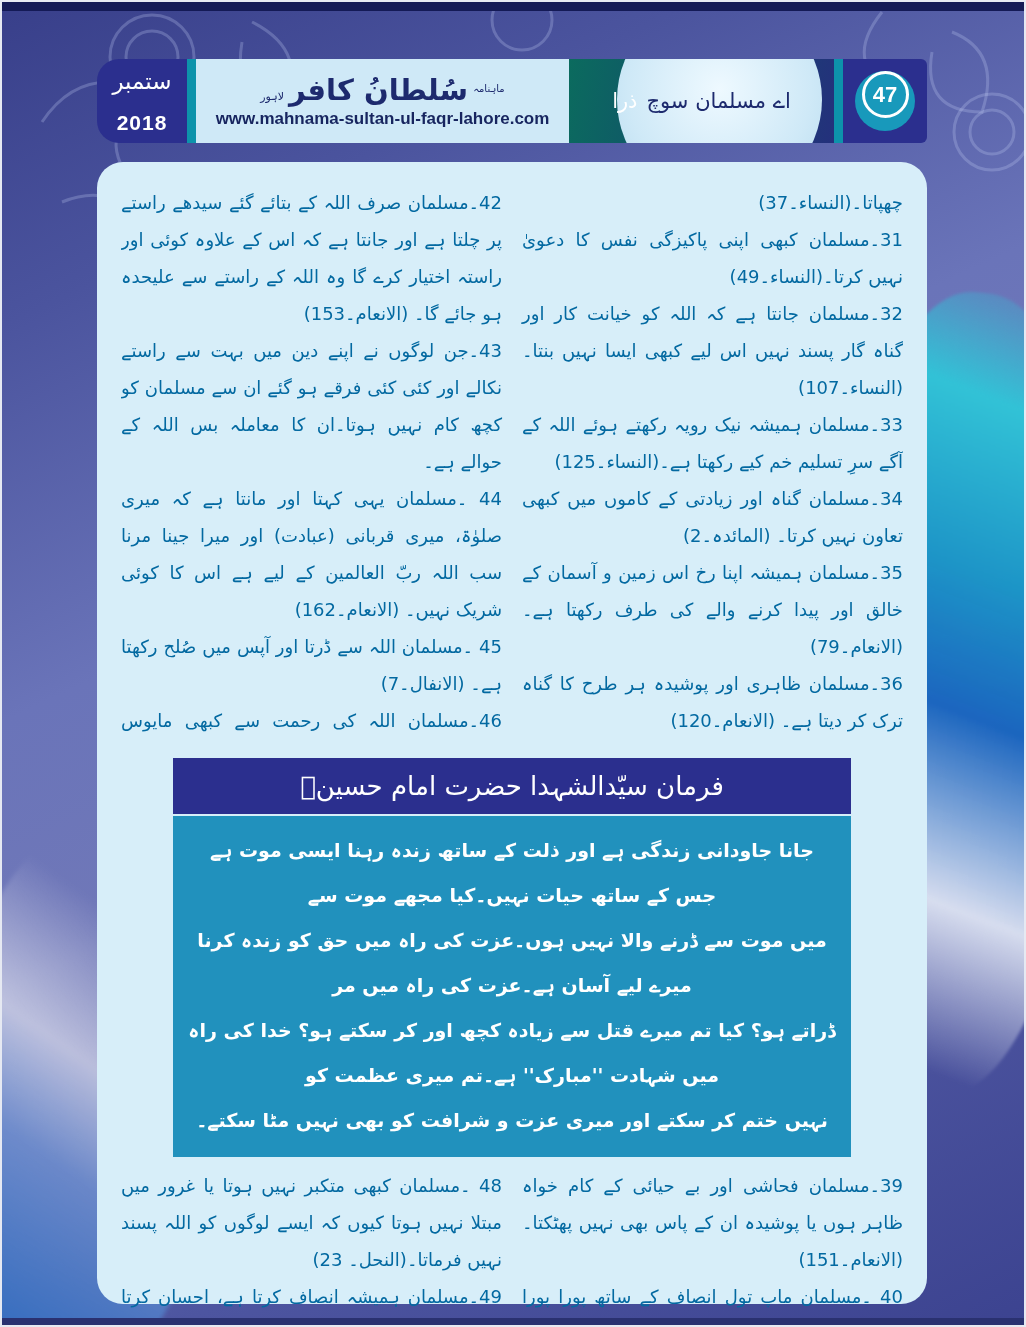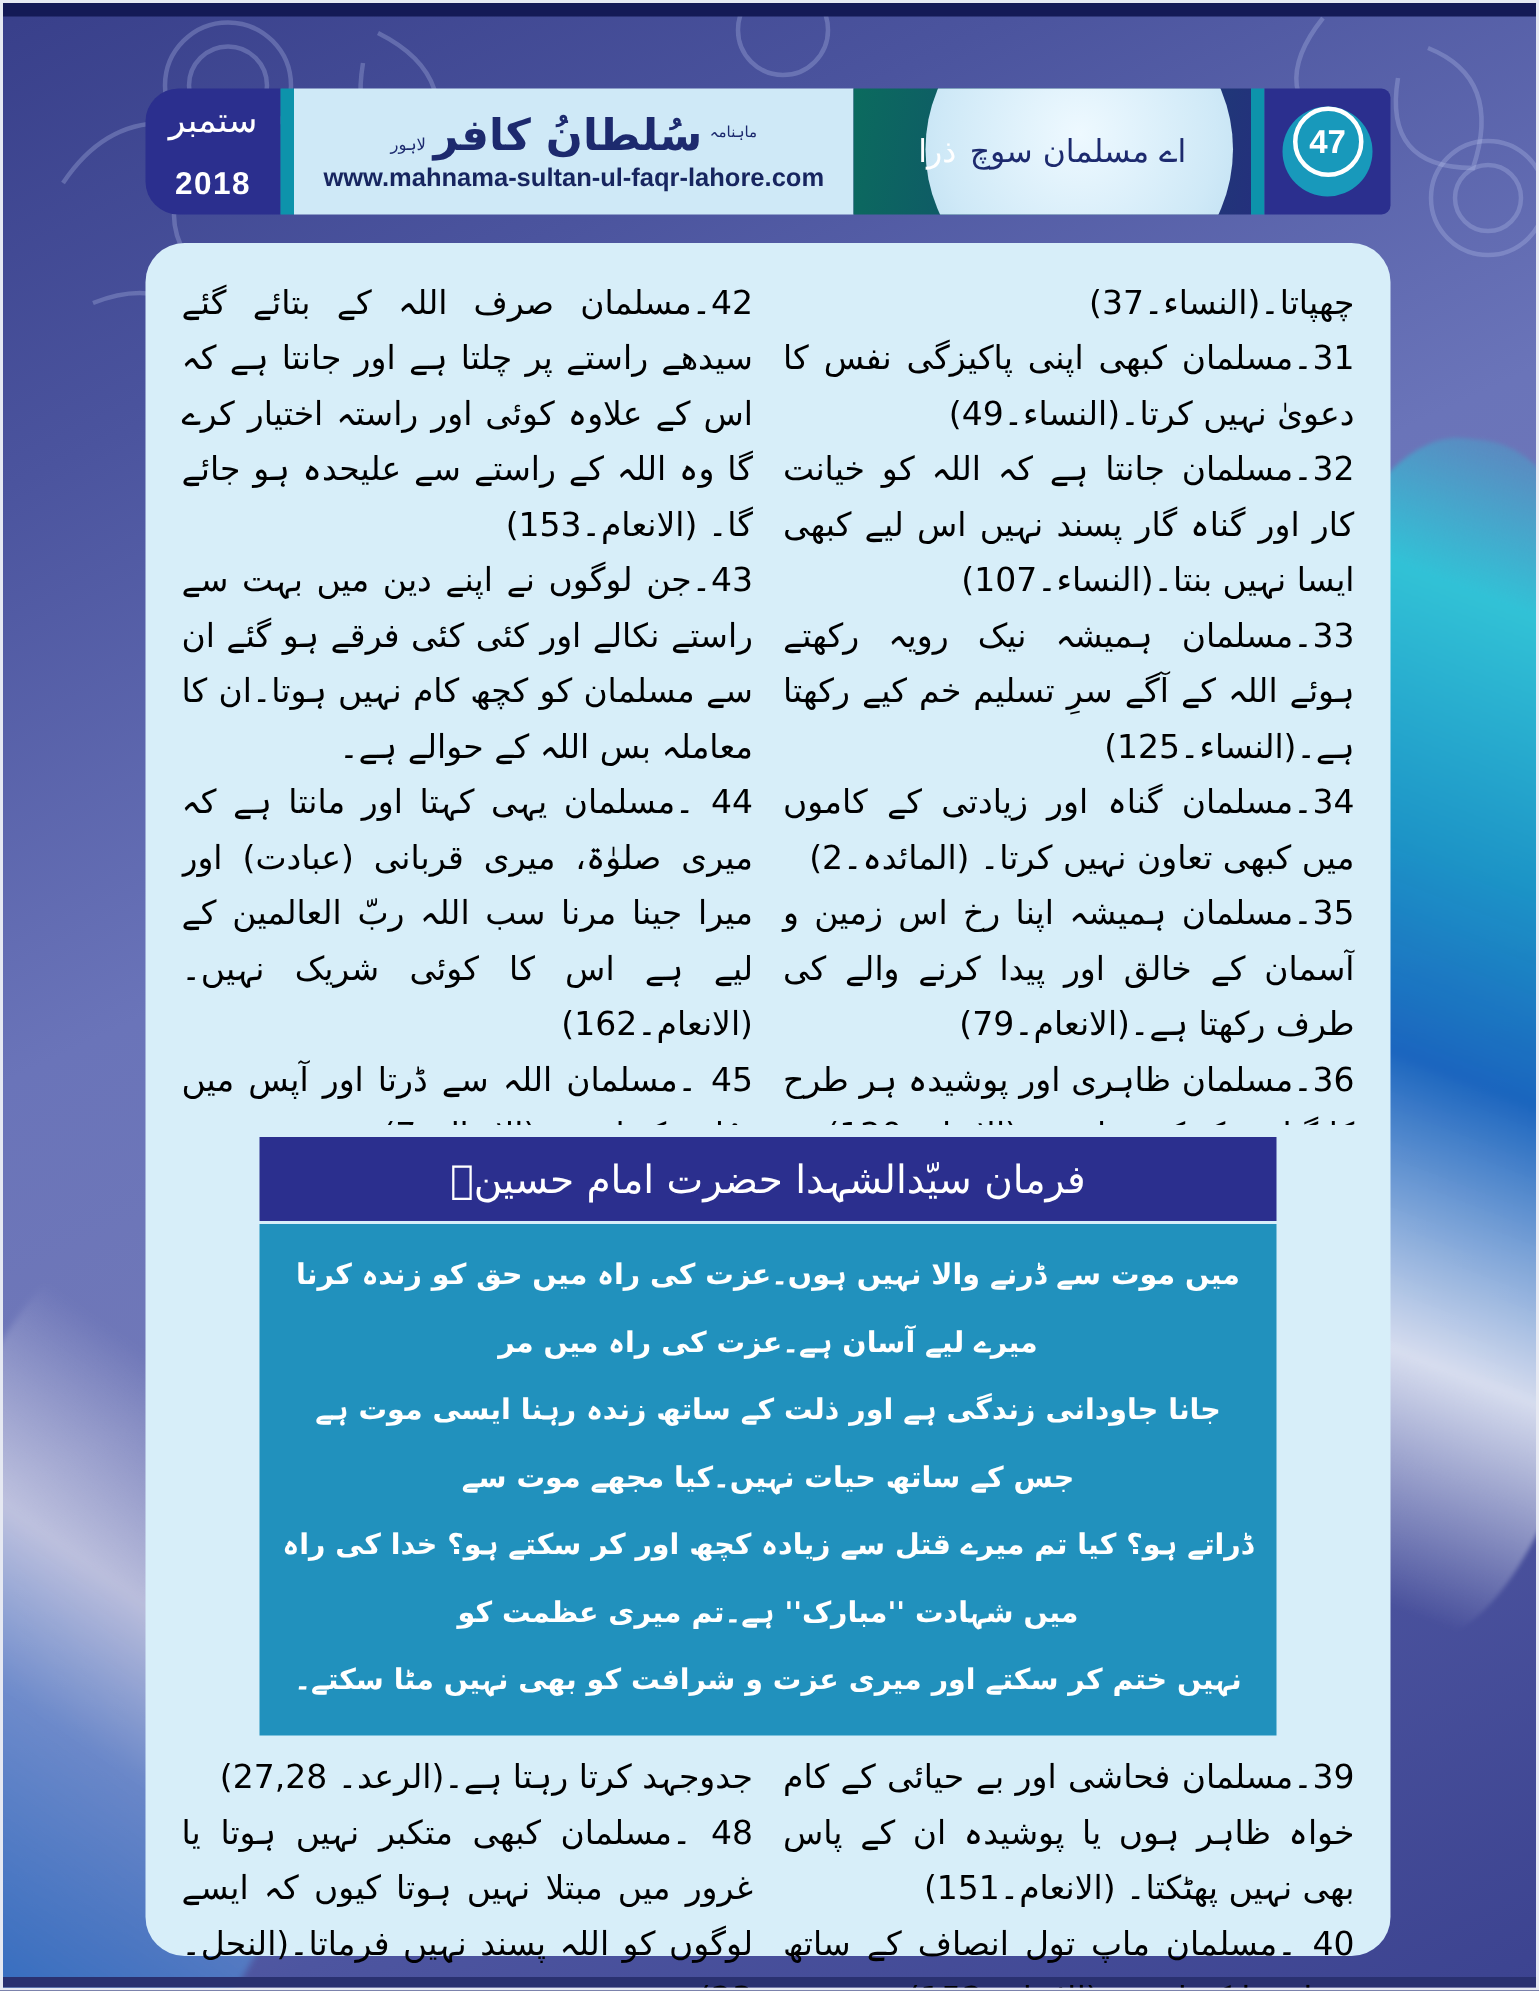--- a/index.html
+++ b/index.html
@@ -44,21 +44,21 @@
     display:flex;align-items:center;justify-content:center;color:#fff;font-family:"Liberation Sans",sans-serif;
     font-weight:bold;font-size:22px;}
 
   
   .panel{position:absolute;left:95px;top:160px;width:830px;height:1142px;background:#d7eef9;border-radius:26px;
     z-index:4;padding:22px 24px;box-sizing:border-box;direction:rtl;}
   .cols{display:flex;gap:20px;}
   .cols.top{height:566px;overflow:hidden;}
   .cols.bottom{height:258px;overflow:hidden;margin-top:10px;}
   .col{flex:1;min-width:0;}
-  .verse{font-size:22px;line-height:37px;color:#000000;text-align:justify;margin:0;}
+  .verse{font-size:18px;line-height:37px;color:#0369a1;text-align:justify;margin:0;}
   .banner{height:56px;margin:8px 52px 0;background:#2b2f8e;color:#fff;display:flex;align-items:center;justify-content:center;
     font-size:26px;font-weight:normal;}
   .quote{margin:2px 52px 0;background:#2191bd;color:#fff;padding:12px 14px 14px;}
   .qline{font-size:19px;font-weight:bold;line-height:45px;text-align:center;}
 </style>
 </head>
 <body>
 
 <div class="page">
   <div class="top-strip"></div>
@@ -133,35 +133,34 @@
           <p class="verse">46۔مسلمان اللہ کی رحمت سے کبھی مایوس نہیں ہوتا وہ جانتا ہے کہ ایسا صرف کافر کرتا ہے۔(یوسف۔87)</p>
         </div>
     </div>
 
     <div class="banner">
       <span>فرمان سیّدالشہدا حضرت امام حسینؓ</span>
     </div>
 
     <div class="quote">
 
-    <div class="qline">میں موت سے ڈرنے والا نہیں ہوں۔عزت کی راہ میں حق کو زندہ کرنا میرے لیے آسان ہے۔عزت کی راہ میں مر</div>
-        <div class="qline">جانا جاودانی زندگی ہے اور ذلت کے ساتھ زندہ رہنا ایسی موت ہے جس کے ساتھ حیات نہیں۔کیا مجھے موت سے</div>
+    <div class="qline">جانا جاودانی زندگی ہے اور ذلت کے ساتھ زندہ رہنا ایسی موت ہے جس کے ساتھ حیات نہیں۔کیا مجھے موت سے</div>
+        <div class="qline">میں موت سے ڈرنے والا نہیں ہوں۔عزت کی راہ میں حق کو زندہ کرنا میرے لیے آسان ہے۔عزت کی راہ میں مر</div>
         <div class="qline">ڈراتے ہو؟ کیا تم میرے قتل سے زیادہ کچھ اور کر سکتے ہو؟ خدا کی راہ میں شہادت ''مبارک'' ہے۔تم میری عظمت کو</div>
         <div class="qline">نہیں ختم کر سکتے اور میری عزت و شرافت کو بھی نہیں مٹا سکتے۔</div>
       </div>
 
     <div class="cols bottom">
       <div class="col">
 
       <p class="verse">39۔مسلمان فحاشی اور بے حیائی کے کام خواہ ظاہر ہوں یا پوشیدہ ان کے پاس بھی نہیں پھٹکتا۔ (الانعام۔151)</p>
           <p class="verse">40 ۔مسلمان ماپ تول انصاف کے ساتھ پورا پورا کرتا ہے۔ (الانعام۔152)</p>
         </div>
       <div class="col">
 
-      <p class="verse">جدوجہد کرتا رہتا ہے۔(الرعد۔ 27,28)</p>
           <p class="verse">48 ۔مسلمان کبھی متکبر نہیں ہوتا یا غرور میں مبتلا نہیں ہوتا کیوں کہ ایسے لوگوں کو اللہ پسند نہیں فرماتا۔(النحل۔ 23)</p>
           <p class="verse">49۔مسلمان ہمیشہ انصاف کرتا ہے، احسان کرتا ہے اور رشتہ داروں کی مدد کرتا ہے۔(النحل۔ 90)</p>
         </div>
     </div>
 
   </div>
 
   <div class="bottom-strip"></div>
 </div>
 

